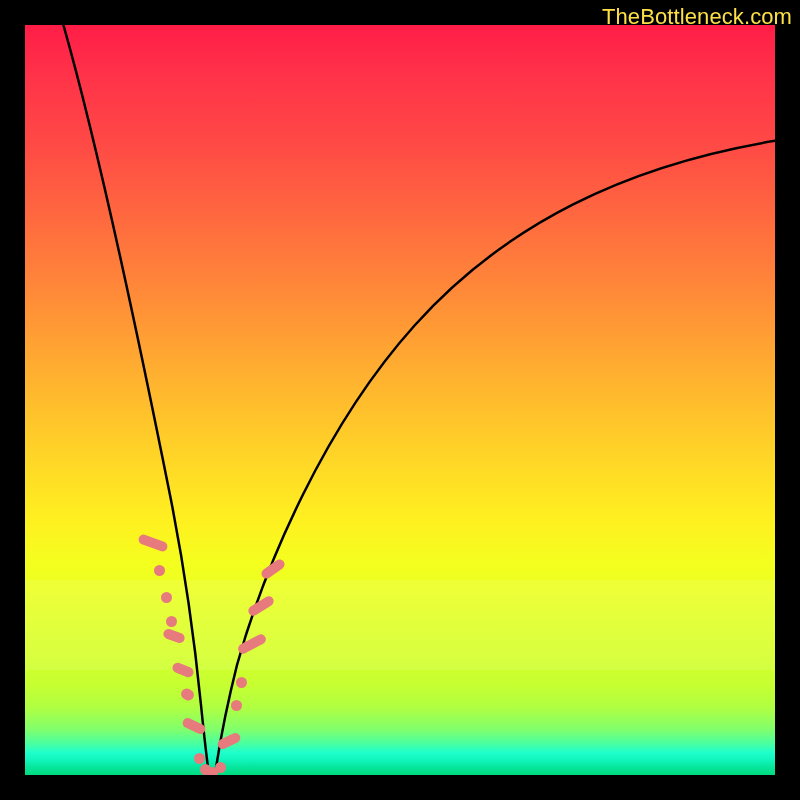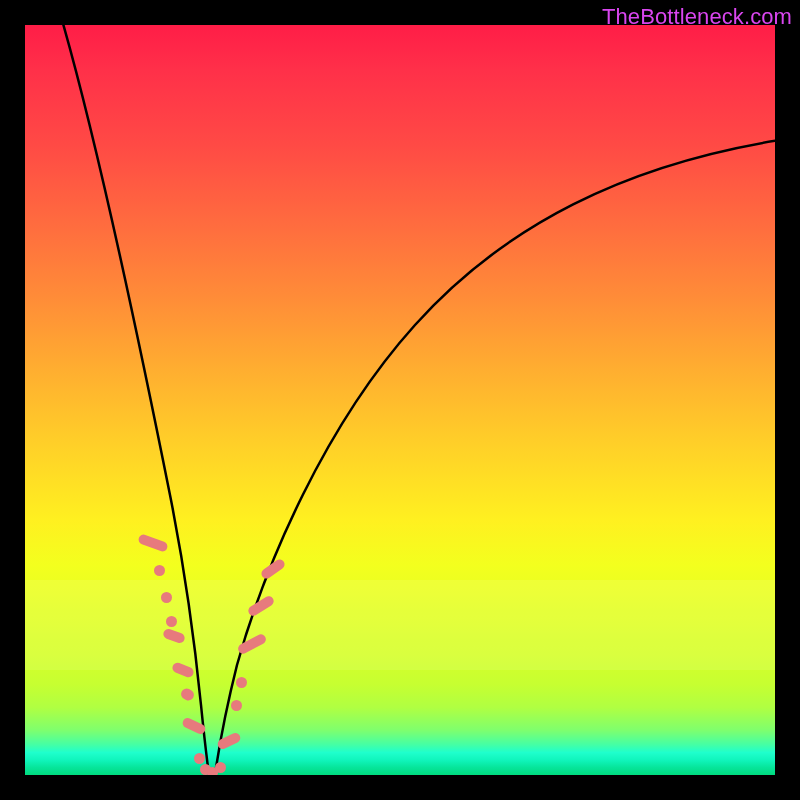--- a/index.html
+++ b/index.html
@@ -70,21 +70,21 @@
     position: absolute;
     background: #e77a7d;
     border-radius: 999px;
   }
   .watermark {
     position: absolute;
     top: 4px;
     right: 8px;
     font-size: 22px;
     font-weight: 500;
-    color: #d946ef;
+    color: #fde047;
     letter-spacing: 0.1px;
     pointer-events: none;
     user-select: none;
   }
 </style>
 </head>
 <body>
 
 <div class="stage">
 

